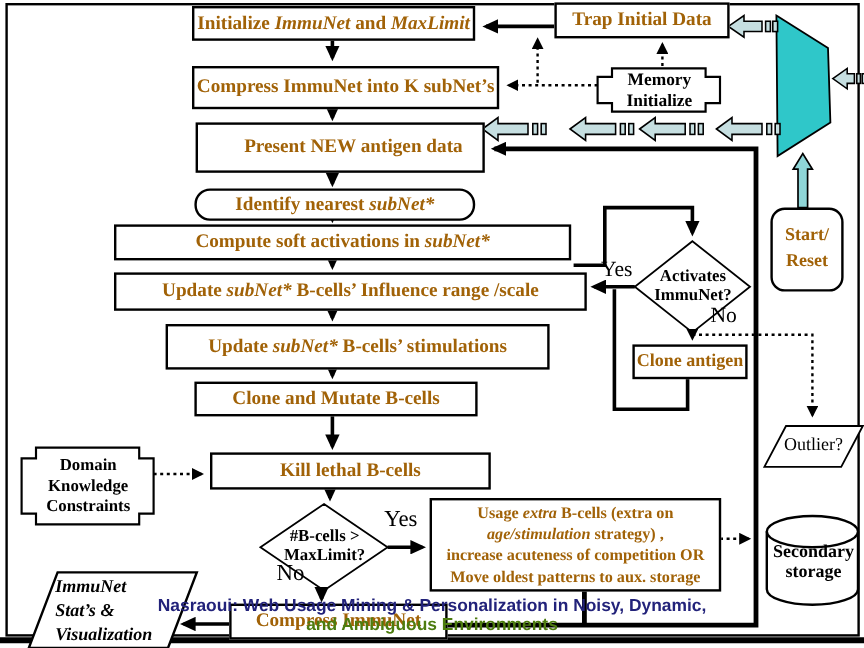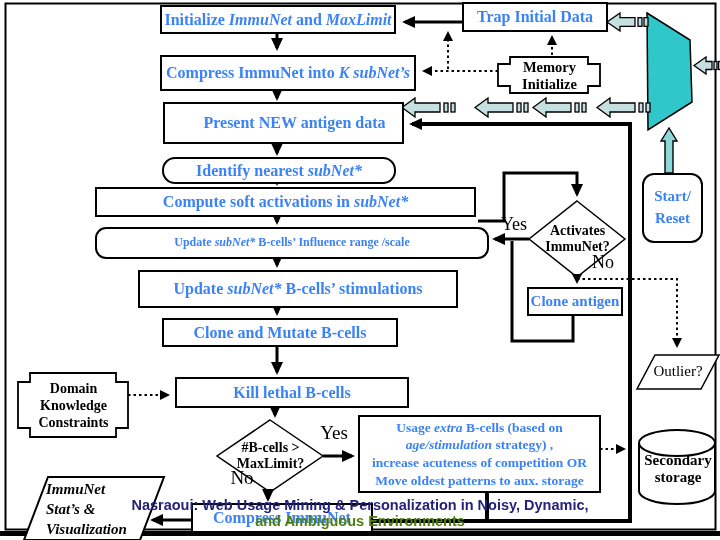--- a/index.html
+++ b/index.html
@@ -1,21 +1,21 @@
 <!DOCTYPE html>
 <html><head>
 <meta charset="utf-8">
 <style>
   html,body{margin:0;padding:0;background:#fff;}
   .slide{position:relative;width:720px;height:540px;background:#ffffff;overflow:hidden;
          font-family:"Liberation Serif",serif;}
   svg.layer{position:absolute;left:0;top:0;width:720px;height:540px;}
   .box{position:absolute;background:#fff;border:2px solid #000;box-sizing:border-box;
        display:flex;align-items:center;justify-content:center;text-align:center;
-       font-family:"Liberation Serif",serif;font-weight:bold;color:#3b82f6;
+       font-family:"Liberation Serif",serif;font-weight:bold;color:#a16207;
        white-space:pre-line;line-height:1.12;z-index:3;}
   .lbl{position:absolute;display:flex;align-items:center;justify-content:center;text-align:center;
        font-family:"Liberation Serif",serif;font-weight:bold;color:#000;
        white-space:pre-line;line-height:1.15;z-index:4;}
   .plain{font-weight:normal;}
   .footer{position:absolute;left:40px;width:640px;text-align:center;z-index:5;
           font-family:"Liberation Sans",sans-serif;font-weight:bold;}
   .rounded{border-radius:12px;}
 </style>
 </head>
@@ -111,45 +111,45 @@
     </g>
   </svg>
 
   <div class="box" style="left:160px;top:5px;width:236px;height:29px;font-size:16px;">
     <span><span>Initialize </span><span style="font-style: italic;">ImmuNet</span><span> and </span><span style="font-style: italic;">MaxLimit</span></span>
   </div>
   <div class="box" style="left:462px;top:2px;width:146px;height:30px;font-size:16px;">
     <span>Trap Initial Data</span>
   </div>
   <div class="box" style="left:160px;top:55px;width:256px;height:36px;font-size:16px;">
-    <span><span>Compress ImmuNet into </span><span style="font-style: italic;">K subNet’s</span></span>
+    <span><span>Compress ImmuNet into </span><span style="">K subNet’s</span></span>
   </div>
   <div class="box" style="left:163px;top:102px;width:241px;height:42px;font-size:16px;padding-left:22px;">
     <span>Present NEW antigen data</span>
   </div>
   <div class="box" style="left:162px;top:157px;width:234px;height:27px;font-size:16px;border-radius:13px;">
     <span><span>Identify nearest </span><span style="font-style: italic;">subNet*</span></span>
   </div>
   <div class="box" style="left:95px;top:187px;width:381px;height:30px;font-size:16px;">
     <span><span>Compute soft activations in </span><span style="font-style: italic;">subNet*</span></span>
   </div>
-  <div class="box" style="left:95px;top:227px;width:394px;height:32px;font-size:12px;border-radius:11px;">
+  <div class="box" style="left:95px;top:227px;width:394px;height:32px;font-size:16px;">
     <span><span>Update </span><span style="font-style: italic;">subNet*</span><span>  B-cells’ Influence range /scale</span></span>
   </div>
   <div class="box" style="left:138px;top:270px;width:320px;height:38px;font-size:16px;">
     <span><span>Update </span><span style="font-style: italic;">subNet*</span><span>  B-cells’ stimulations</span></span>
   </div>
   <div class="box" style="left:162px;top:318px;width:236px;height:29px;font-size:16px;">
     <span>Clone and Mutate B-cells</span>
   </div>
   <div class="box" style="left:175px;top:377px;width:234px;height:31px;font-size:16px;">
     <span>Kill lethal B-cells</span>
   </div>
   <div class="box" style="left:358px;top:415px;width:243px;height:78px;font-size:13.5px;line-height:1.3;">
-    <span><span>Usage </span><span style="font-style: italic;">extra</span><span> B-cells (based on
+    <span><span>Usage </span><span style="font-style: italic;">extra</span><span> B-cells (extra on
 </span><span style="font-style: italic;">age/stimulation</span><span> strategy) ,
 increase acuteness of competition OR
 Move oldest patterns to aux. storage</span></span>
   </div>
   <div class="box" style="left:191px;top:503px;width:182px;height:30px;font-size:16px;">
     <span>Compress ImmuNet</span>
   </div>
   <div class="box" style="left:527px;top:287px;width:96px;height:29px;font-size:15px;">
     <span>Clone antigen</span>
   </div>

